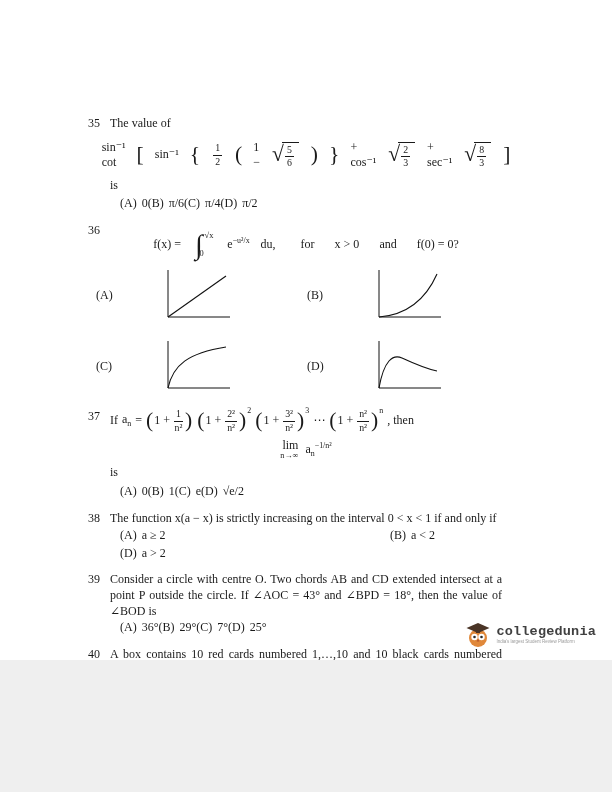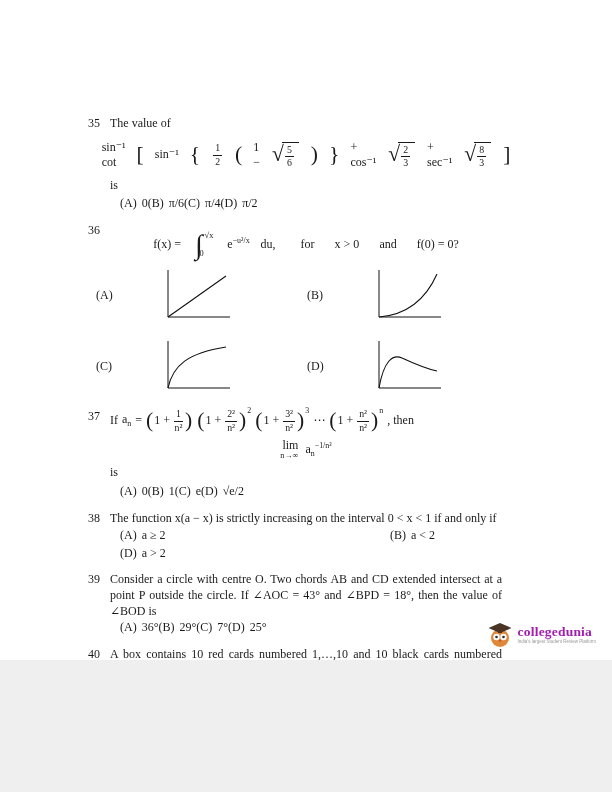--- a/index.html
+++ b/index.html
@@ -57,21 +57,21 @@
   .lim{display:inline-block;vertical-align:middle;line-height:1.05;text-align:center;margin-right:4px;}
   .lim-word{display:block;text-align:right;}
   .lim-under{display:block;font-size:0.68em;}
   .lim-a{white-space:nowrap;}
 
   .page-num{text-align:center;font-size:10px;margin-top:8px;}
 
   
   .logo{position:absolute;right:16px;bottom:12px;display:flex;align-items:center;gap:5px;}
   .logo-text{display:flex;flex-direction:column;}
-  .logo-name{font-family:Liberation Serif, serif;font-weight:700;font-size:13.5px;color:#a21caf;letter-spacing:0.2px;line-height:1.05;}
+  .logo-name{font-family:Liberation Mono, monospace;font-weight:700;font-size:13.5px;color:#404040;letter-spacing:0.2px;line-height:1.05;}
   .logo-tagline{font-family:"Liberation Sans","DejaVu Sans",sans-serif;font-size:4.5px;color:#999;}
 </style>
 </head>
 <body>
 
 <div class="page">
   <div class="content">
 
     <div class="question">
       <div class="q-num">35</div>

